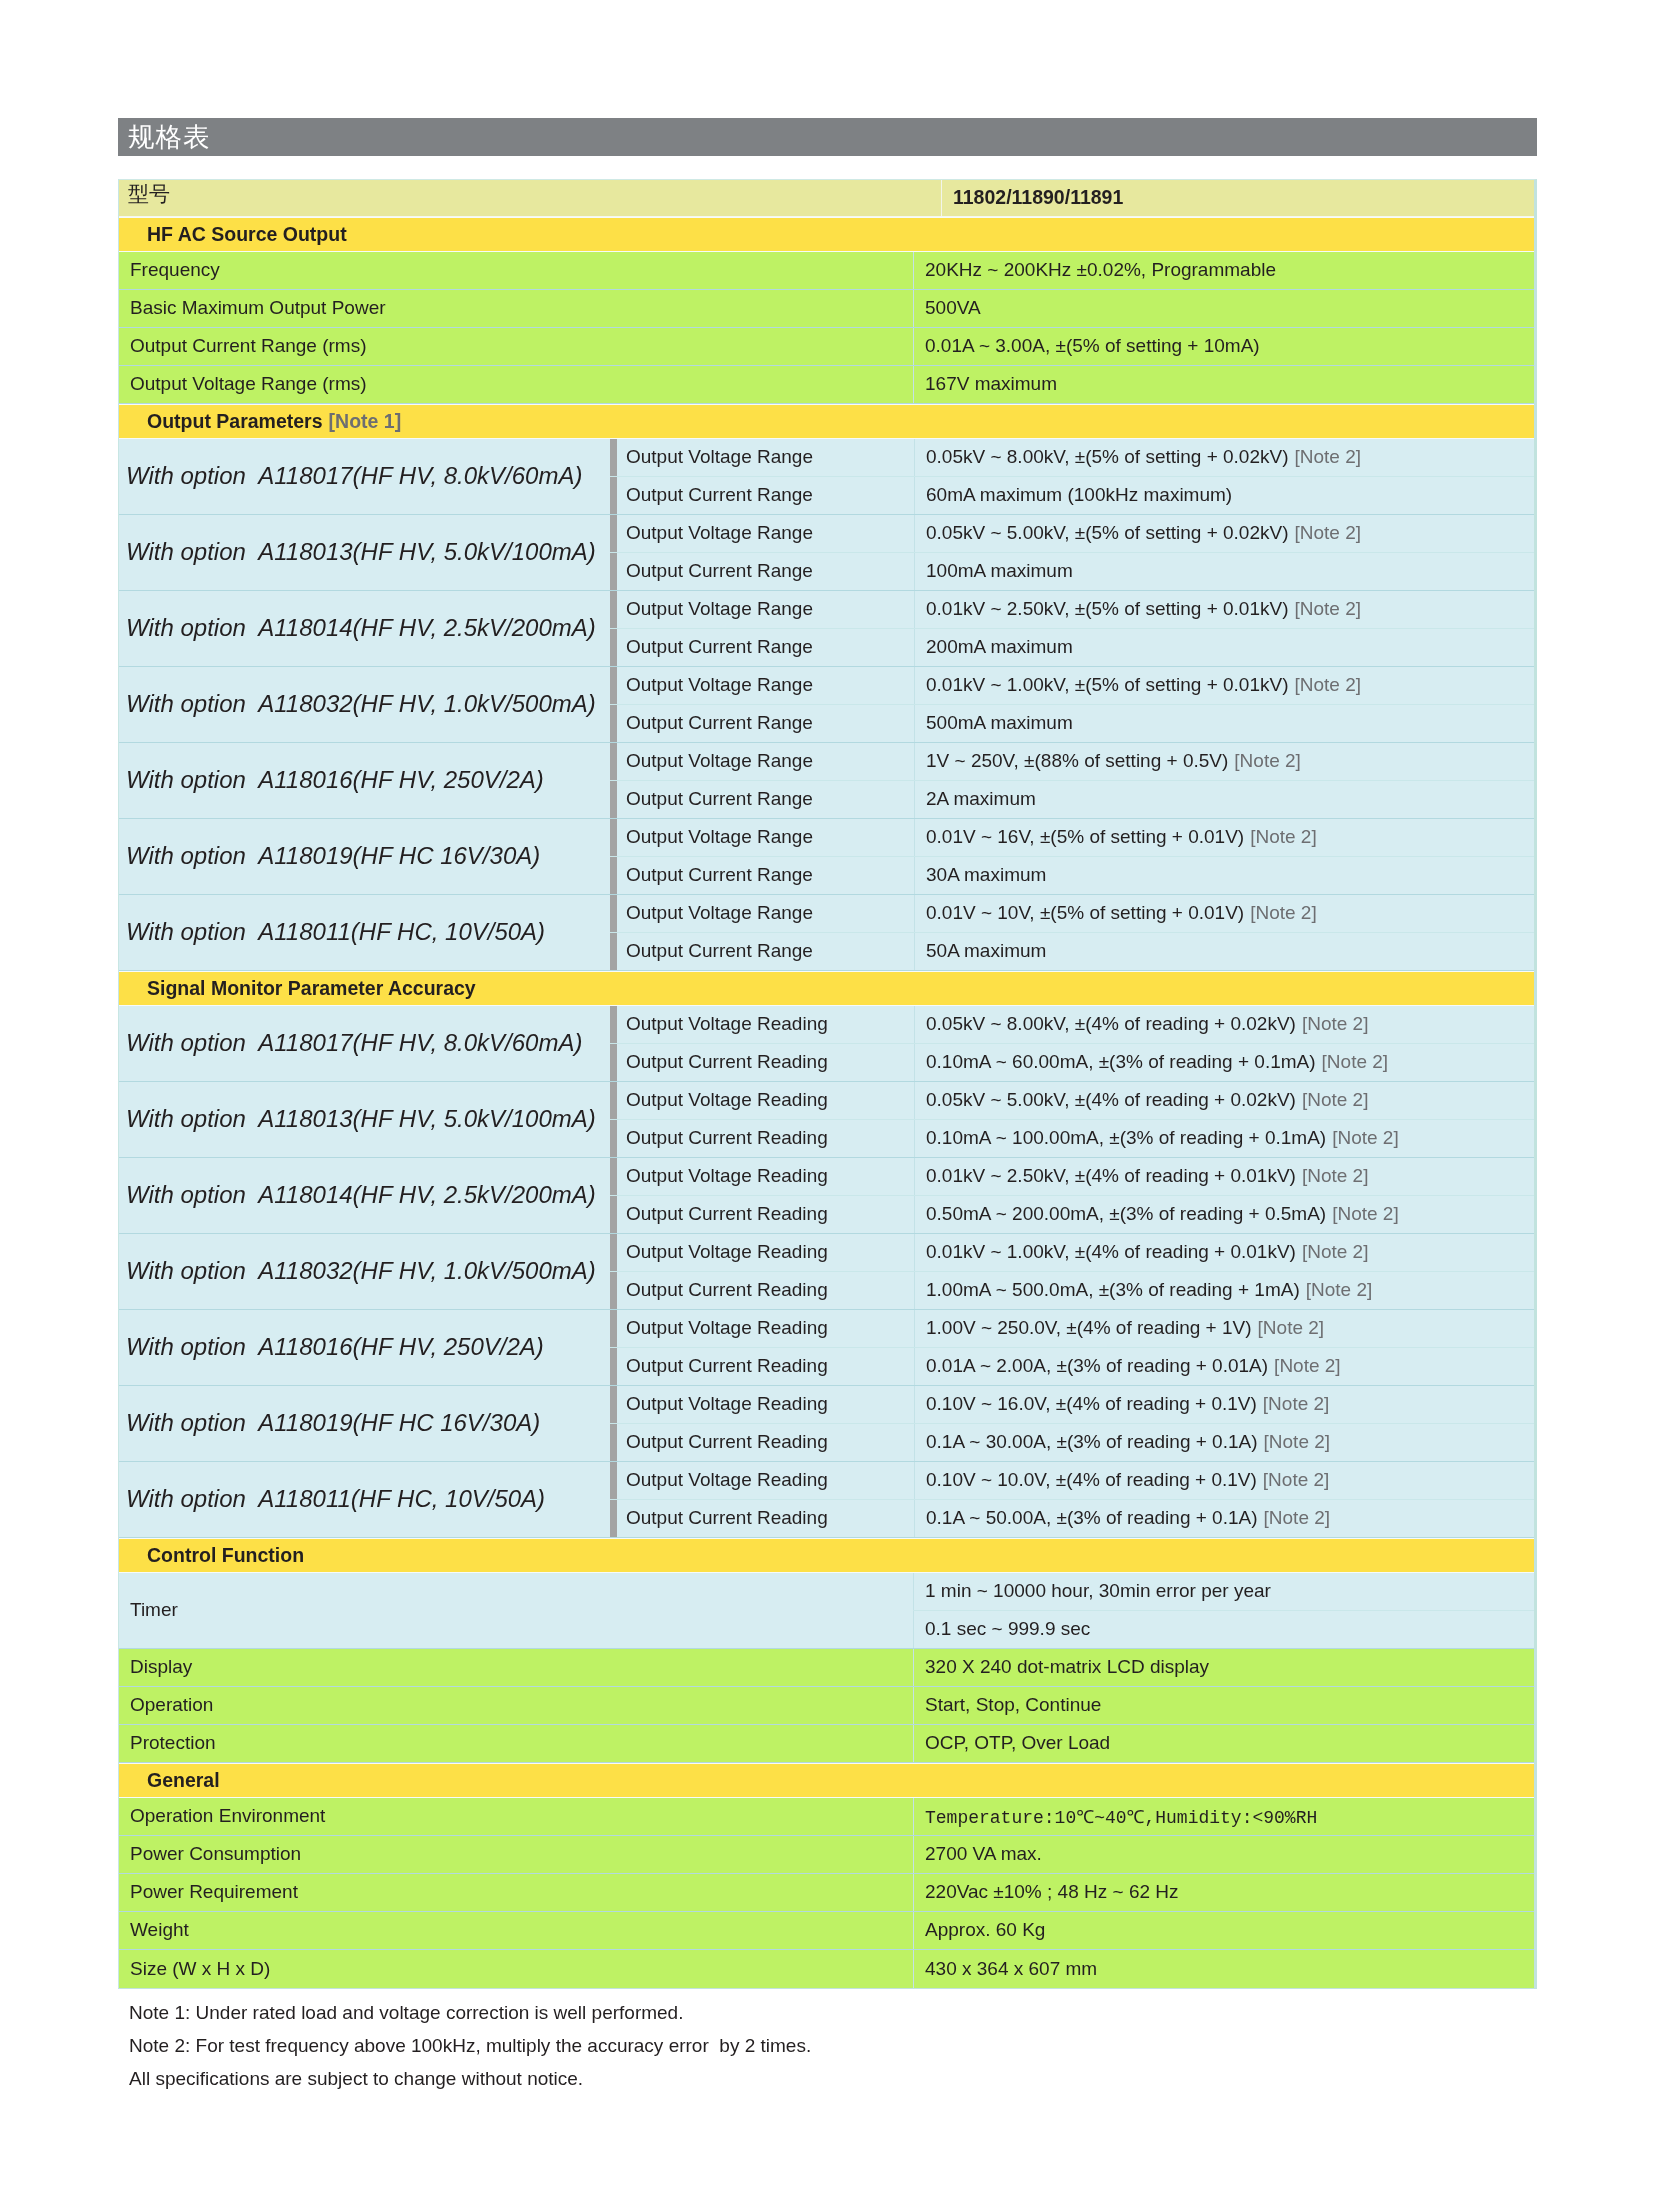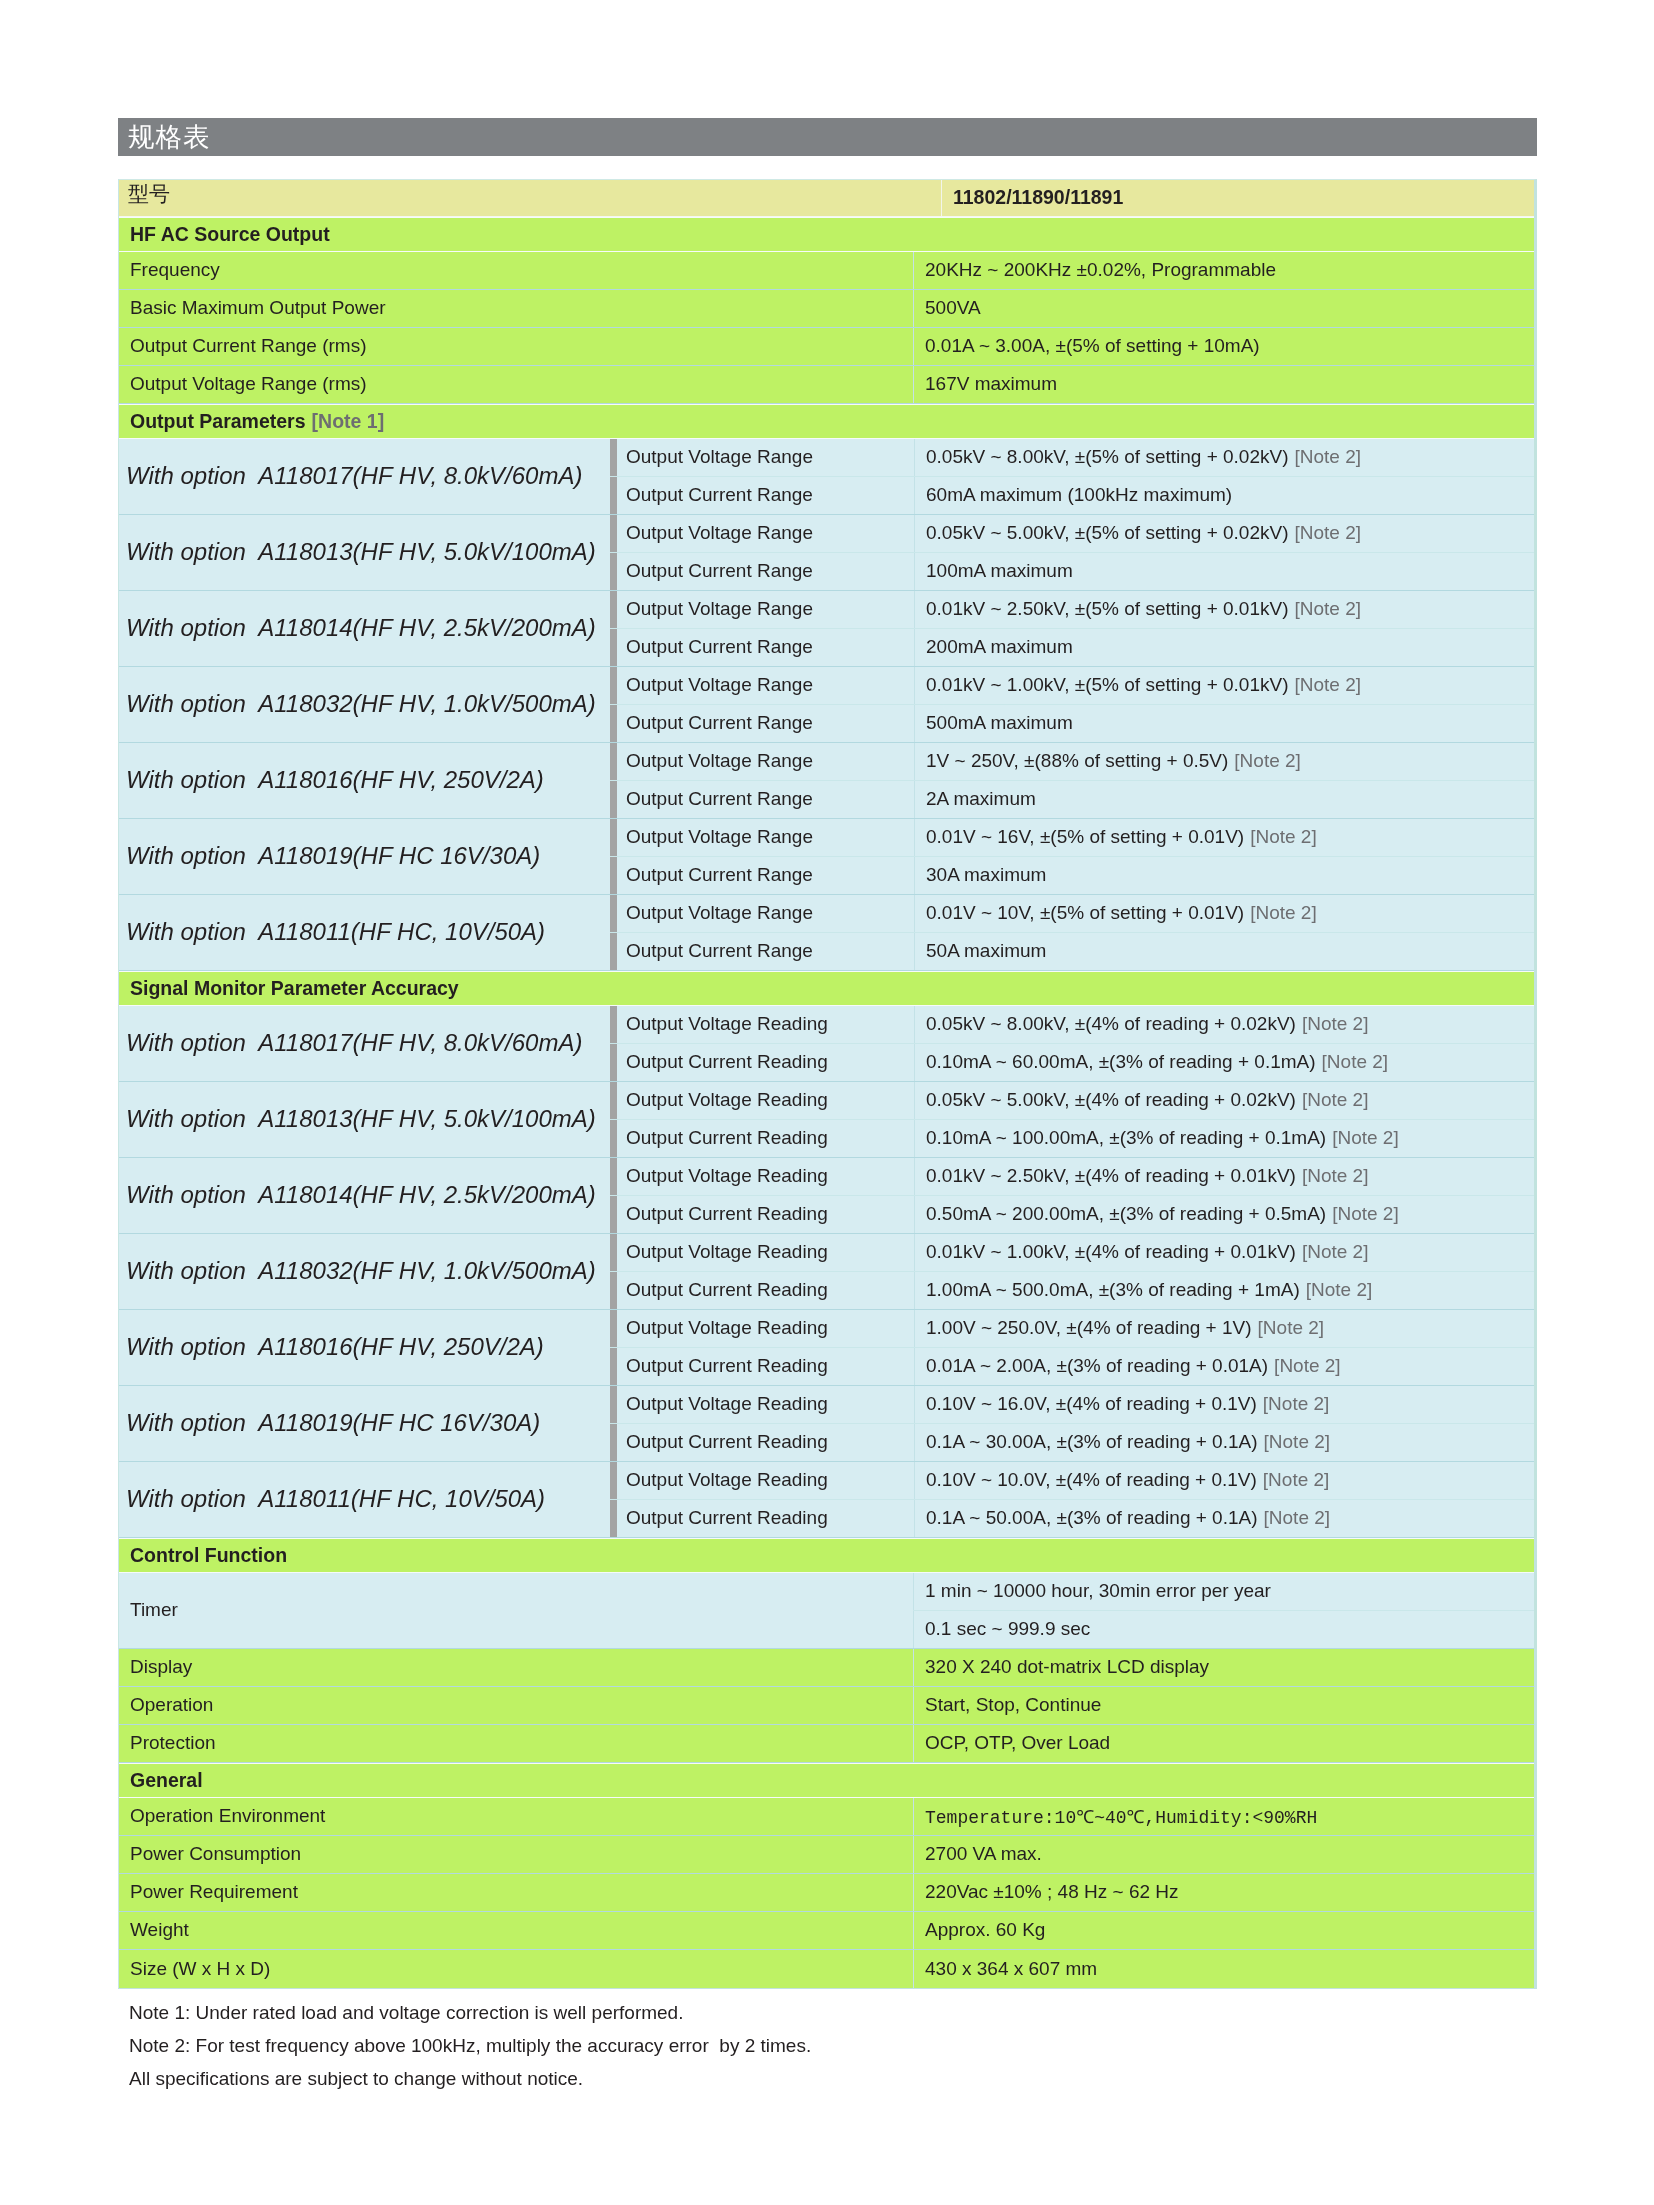--- a/index.html
+++ b/index.html
@@ -30,23 +30,23 @@
   }
   .model .mlabel{
     width:794px;box-sizing:border-box;display:flex;align-items:flex-start;
     padding-left:9px;font-size:21px;
   }
   .model .mvalue{
     flex:1;box-sizing:border-box;border-left:1.5px solid #f2f5ea;
     display:flex;align-items:center;padding-left:11px;font-size:19.5px;font-weight:bold;margin-left:28px;
   }
   .sh{
-    height:35px;box-sizing:border-box;background:#bef264;
+    height:35px;box-sizing:border-box;background:#fde047;
     border-top:1.5px solid #f6fbfa;border-bottom:1.5px solid #f6fbfa;
-    display:flex;align-items:center;padding-left:11px;
+    display:flex;align-items:center;padding-left:28px;
     font-size:19.5px;font-weight:bold;
   }
   .row{
     display:flex;height:38px;box-sizing:border-box;background:#bef264;
     border-bottom:1px solid #b2d9e0;
   }
   .row:last-child,.block:last-child{border-bottom:none;}
   .c12{
     width:794px;box-sizing:border-box;display:flex;align-items:center;
     padding-left:11px;font-size:19px;

